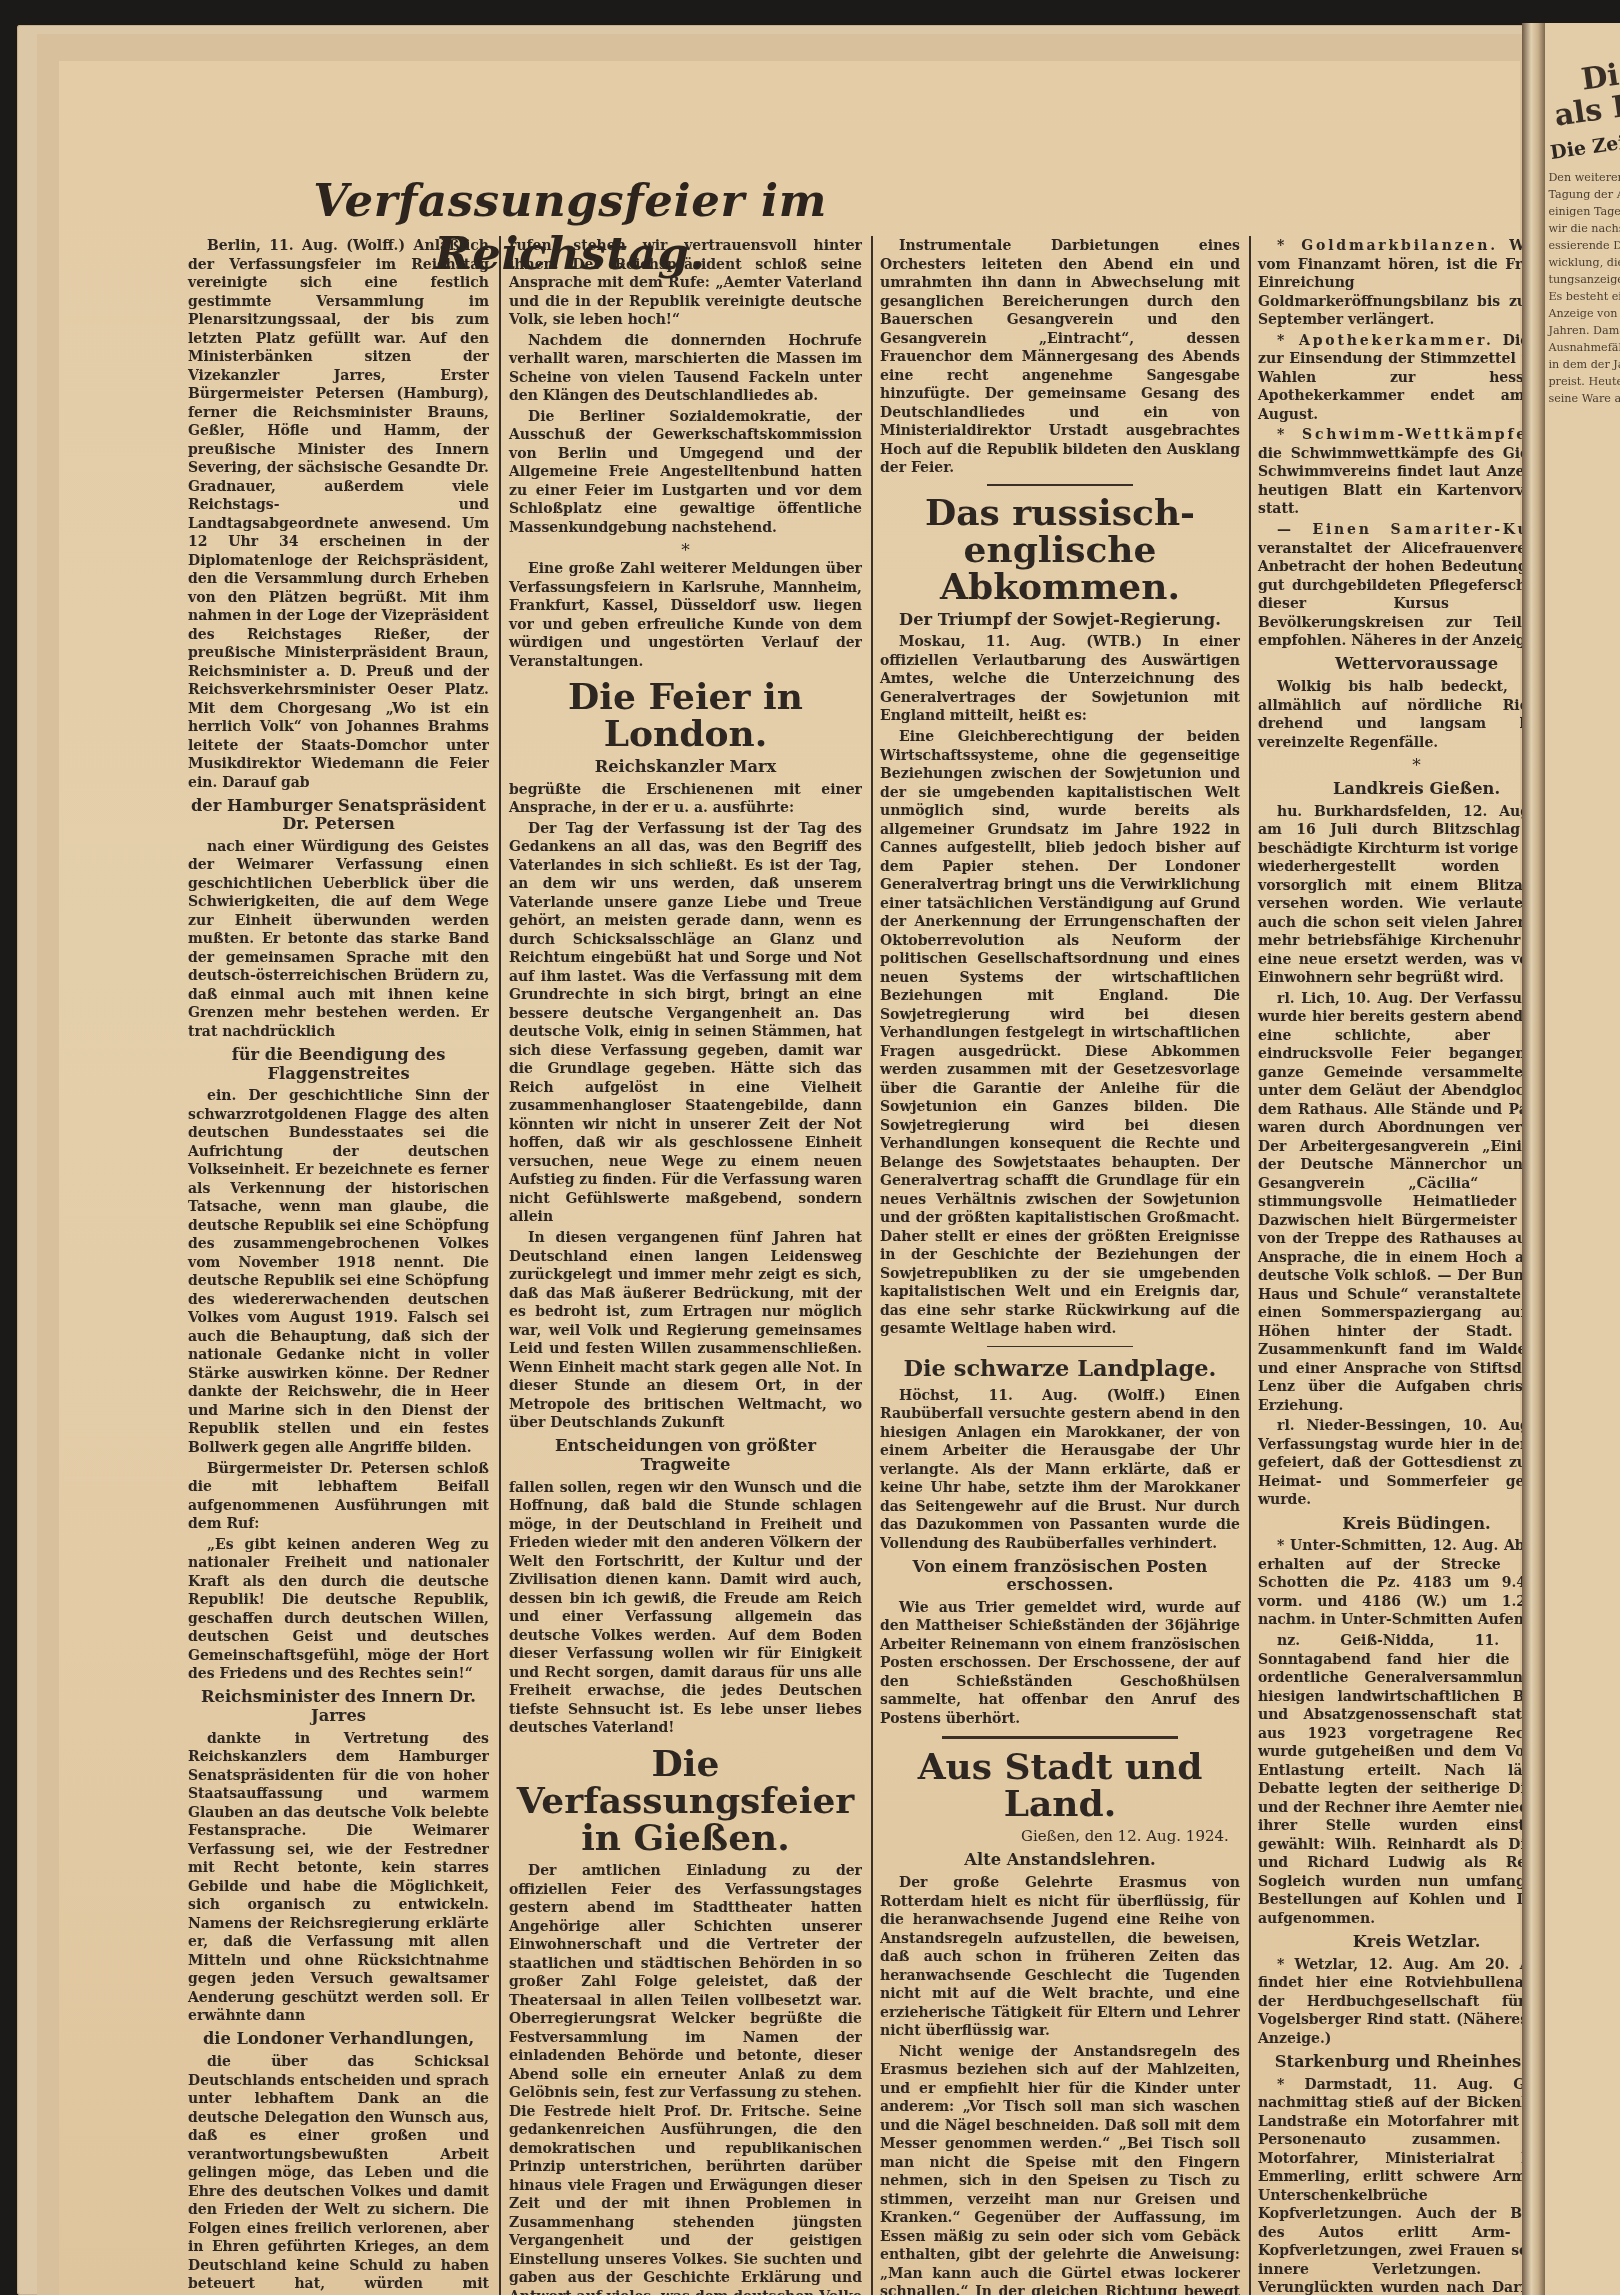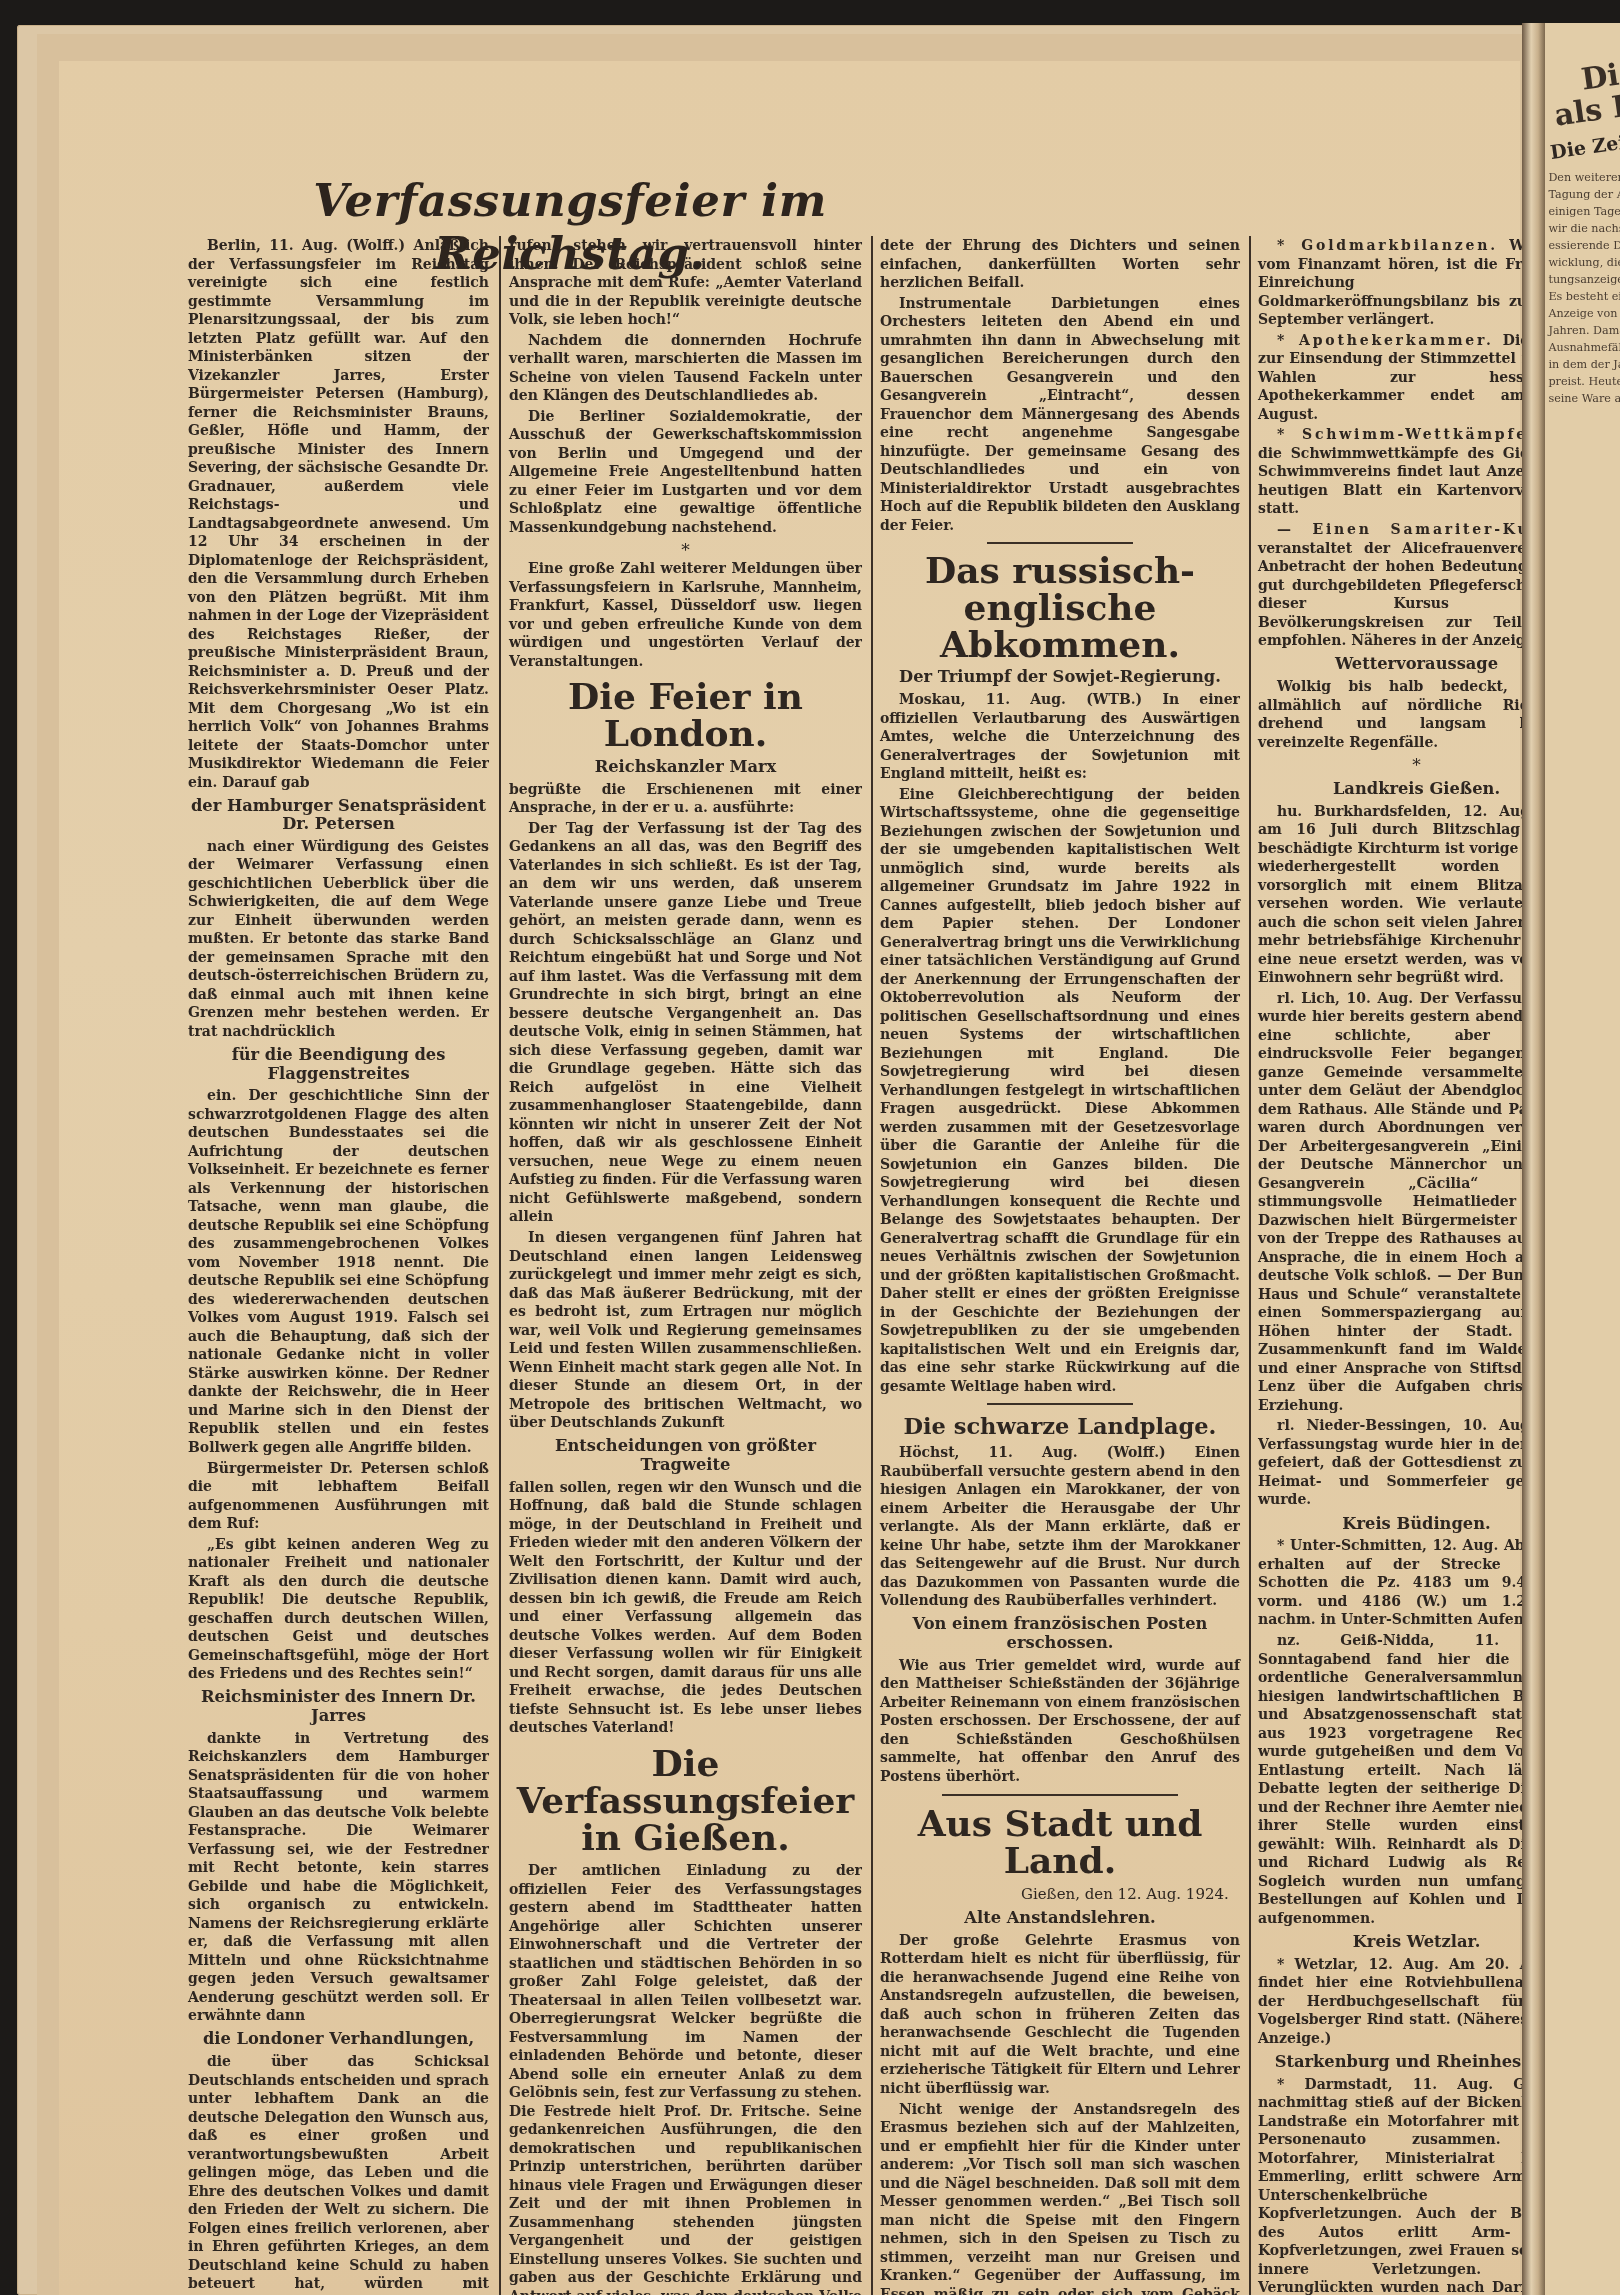--- a/index.html
+++ b/index.html
@@ -77,21 +77,20 @@
       <div class="sub">Entscheidungen von größter Tragweite</div>
       <p style="text-indent:0">fallen sollen, regen wir den Wunsch und die Hoffnung, daß bald die Stunde schlagen möge, in der Deutschland in Freiheit und Frieden wieder mit den anderen Völkern der Welt den Fortschritt, der Kultur und der Zivilisation dienen kann. Damit wird auch, dessen bin ich gewiß, die Freude am Reich und einer Verfassung allgemein das deutsche Volkes werden. Auf dem Boden dieser Verfassung wollen wir für Einigkeit und Recht sorgen, damit daraus für uns alle Freiheit erwachse, die jedes Deutschen tiefste Sehnsucht ist. Es lebe unser liebes deutsches Vaterland!</p>
       <div class="h2">Die Verfassungsfeier in Gießen.</div>
       <p>Der amtlichen Einladung zu der offiziellen Feier des Verfassungstages gestern abend im Stadttheater hatten Angehörige aller Schichten unserer Einwohnerschaft und die Vertreter der staatlichen und städtischen Behörden in so großer Zahl Folge geleistet, daß der Theatersaal in allen Teilen vollbesetzt war. Oberregierungsrat Welcker begrüßte die Festversammlung im Namen der einladenden Behörde und betonte, dieser Abend solle ein erneuter Anlaß zu dem Gelöbnis sein, fest zur Verfassung zu stehen. Die Festrede hielt Prof. Dr. Fritsche. Seine gedankenreichen Ausführungen, die den demokratischen und republikanischen Prinzip unterstrichen, berührten darüber hinaus viele Fragen und Erwägungen dieser Zeit und der mit ihnen Problemen in Zusammenhang stehenden jüngsten Vergangenheit und der geistigen Einstellung unseres Volkes. Sie suchten und gaben aus der Geschichte Erklärung und Antwort auf vieles, was dem deutschen Volke heute wieder besonders stark in den Vordergrund des Interesses tritt, stellten Verpflichtungen der Bürger gegenüber dem Staate und den Volksgemeinschaft und formten Wünsche und Hoffnungen auf eine Zukunft unseres Volkes unter einem glücklicheren Stern, als er dem heute leuchtet. Die eine eindrucksvolle Rede löste anhaltenden starken Beifall aus.</p>
 
     </div>
 
     <div class="vline" style="left:683px;top:96px;height:2079px;"></div>
 
     <div class="col" style="left:692px;top:96px;width:360px;">
-      <p style="text-indent:0">dete der Ehrung des Dichters und seinen einfachen, dankerfüllten Worten sehr herzlichen Beifall.</p>
       <p>Instrumentale Darbietungen eines Orchesters leiteten den Abend ein und umrahmten ihn dann in Abwechselung mit gesanglichen Bereicherungen durch den Bauerschen Gesangverein und den Gesangverein „Eintracht“, dessen Frauenchor dem Männergesang des Abends eine recht angenehme Sangesgabe hinzufügte. Der gemeinsame Gesang des Deutschlandliedes und ein von Ministerialdirektor Urstadt ausgebrachtes Hoch auf die Republik bildeten den Ausklang der Feier.</p>
       <div class="rule"></div>
       <div class="h2">Das russisch-englische Abkommen.</div>
       <div class="sub">Der Triumpf der Sowjet-Regierung.</div>
       <p>Moskau, 11. Aug. (WTB.) In einer offiziellen Verlautbarung des Auswärtigen Amtes, welche die Unterzeichnung des Generalvertrages der Sowjetunion mit England mitteilt, heißt es:</p>
       <p>Eine Gleichberechtigung der beiden Wirtschaftssysteme, ohne die gegenseitige Beziehungen zwischen der Sowjetunion und der sie umgebenden kapitalistischen Welt unmöglich sind, wurde bereits als allgemeiner Grundsatz im Jahre 1922 in Cannes aufgestellt, blieb jedoch bisher auf dem Papier stehen. Der Londoner Generalvertrag bringt uns die Verwirklichung einer tatsächlichen Verständigung auf Grund der Anerkennung der Errungenschaften der Oktoberrevolution als Neuform der politischen Gesellschaftsordnung und eines neuen Systems der wirtschaftlichen Beziehungen mit England. Die Sowjetregierung wird bei diesen Verhandlungen festgelegt in wirtschaftlichen Fragen ausgedrückt. Diese Abkommen werden zusammen mit der Gesetzesvorlage über die Garantie der Anleihe für die Sowjetunion ein Ganzes bilden. Die Sowjetregierung wird bei diesen Verhandlungen konsequent die Rechte und Belange des Sowjetstaates behaupten. Der Generalvertrag schafft die Grundlage für ein neues Verhältnis zwischen der Sowjetunion und der größten kapitalistischen Großmacht. Daher stellt er eines der größten Ereignisse in der Geschichte der Beziehungen der Sowjetrepubliken zu der sie umgebenden kapitalistischen Welt und ein Ereignis dar, das eine sehr starke Rückwirkung auf die gesamte Weltlage haben wird.</p>
       <div class="rule"></div>
       <div class="h3">Die schwarze Landplage.</div>
       <p>Höchst, 11. Aug. (Wolff.) Einen Raubüberfall versuchte gestern abend in den hiesigen Anlagen ein Marokkaner, der von einem Arbeiter die Herausgabe der Uhr verlangte. Als der Mann erklärte, daß er keine Uhr habe, setzte ihm der Marokkaner das Seitengewehr auf die Brust. Nur durch das Dazukommen von Passanten wurde die Vollendung des Raubüberfalles verhindert.</p>
       <div class="sub">Von einem französischen Posten erschossen.</div>

